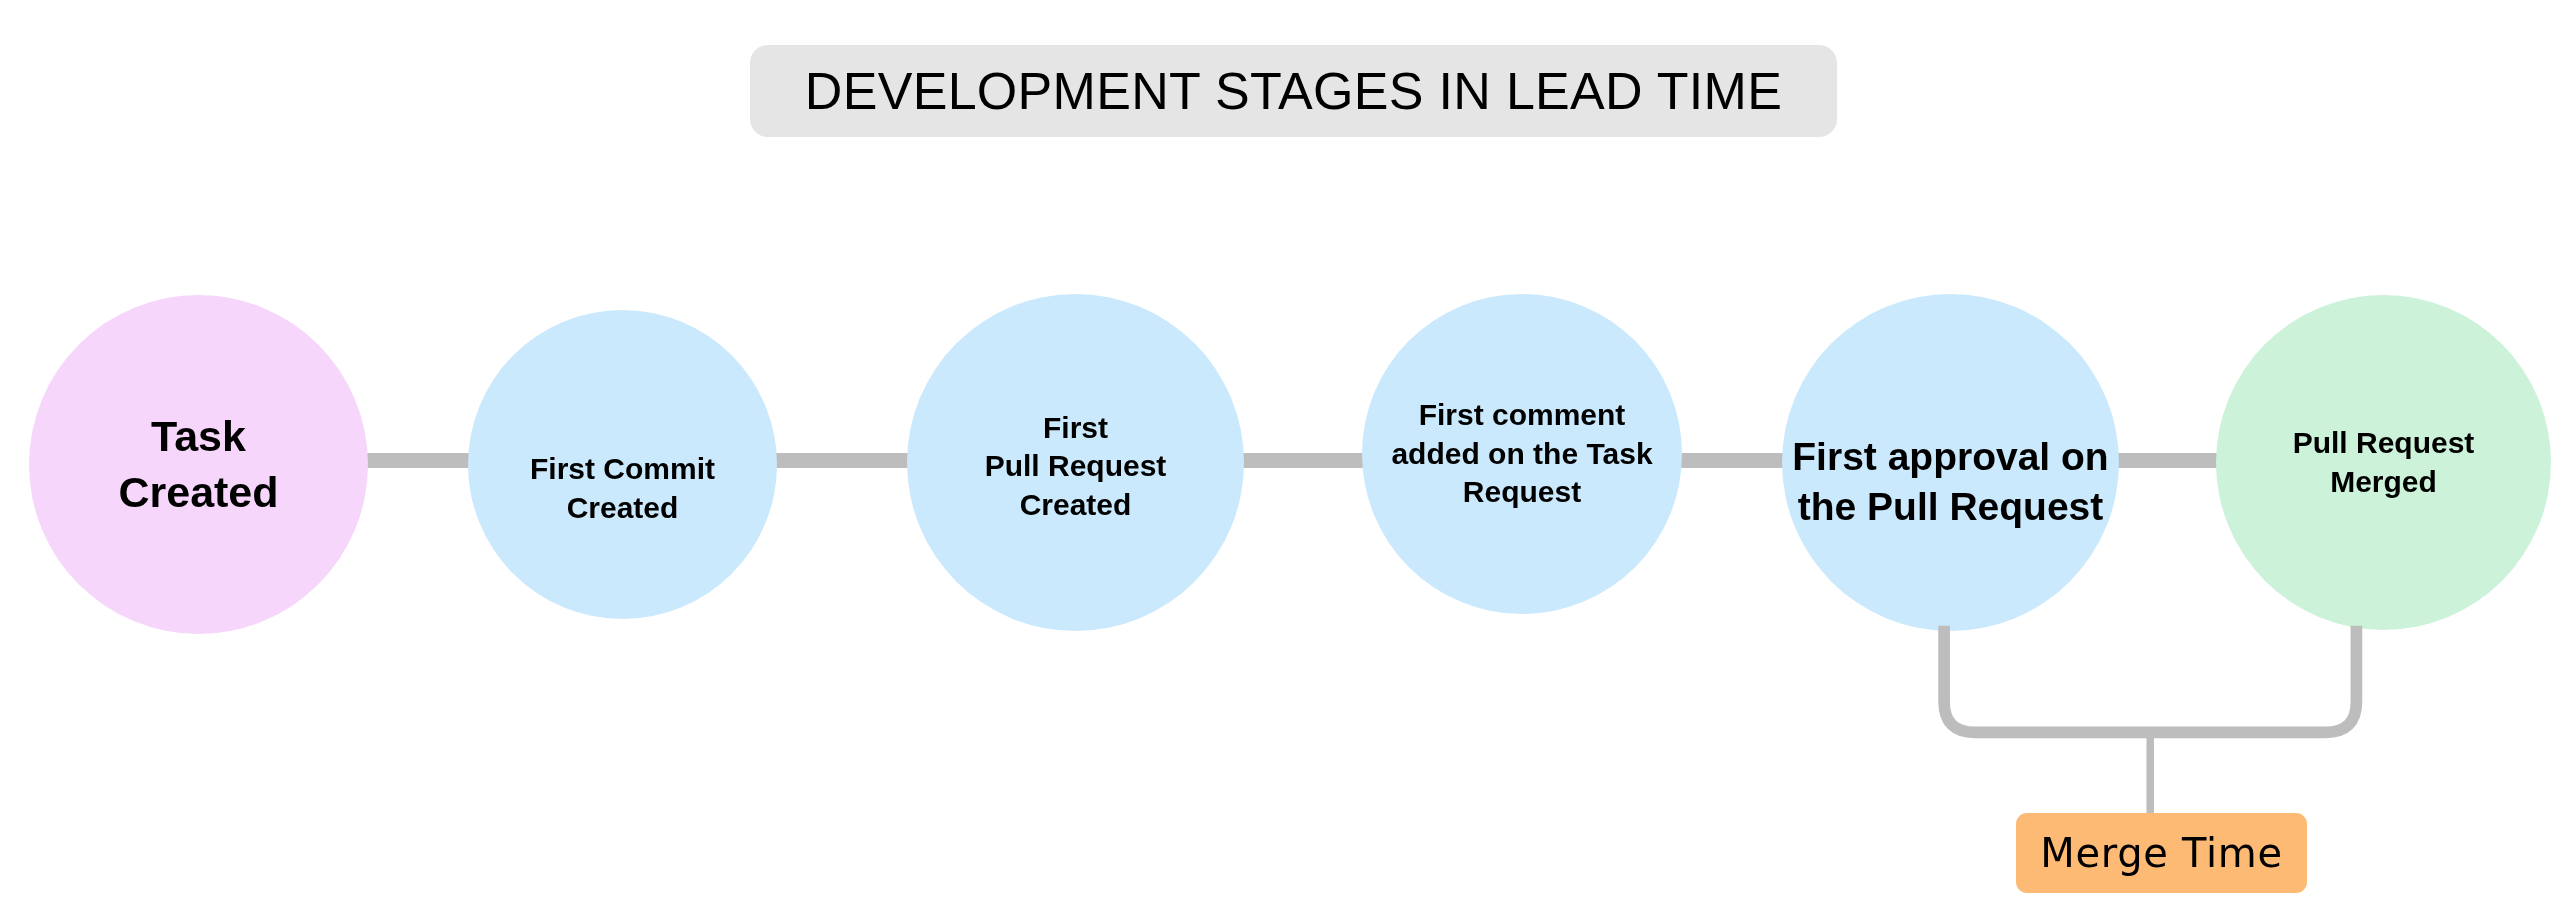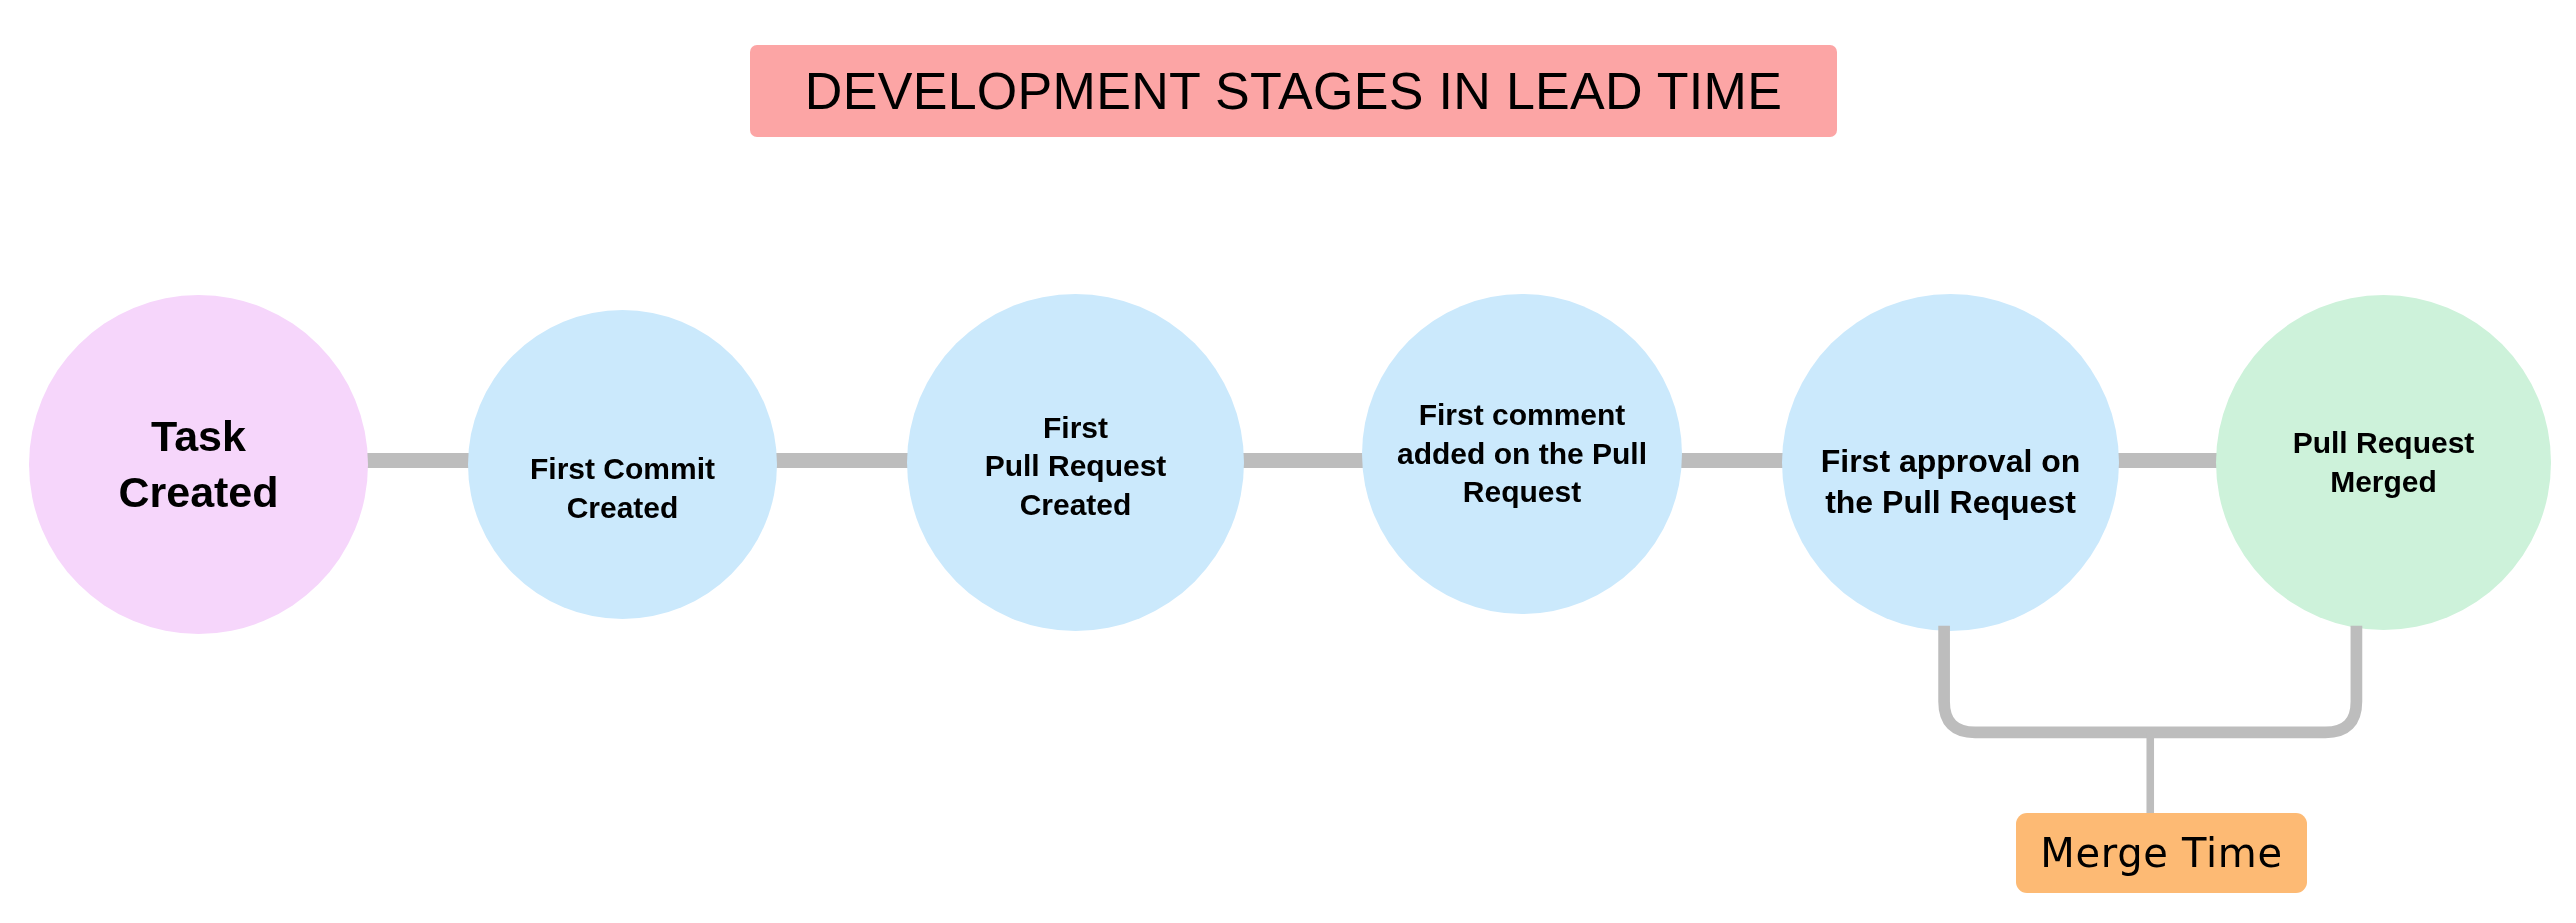--- a/index.html
+++ b/index.html
@@ -22,22 +22,22 @@
     height: 923px;
   }
 
   
   .title-banner {
     position: absolute;
     left: 750px;
     top: 45px;
     width: 1087px;
     height: 92px;
-    background: #fca5a5;
-    border-radius: 7px;
+    background: #e5e5e5;
+    border-radius: 18px;
     display: flex;
     align-items: center;
     justify-content: center;
     box-sizing: border-box;
   }
   .title-text {
     font-family: "Liberation Sans", sans-serif;
     font-size: 52px;
     font-weight: 400;
     color: #000000;
@@ -82,21 +82,21 @@
   #circle-1 { left: 468px;  top: 310px; width: 309px; height: 309px; }
   #circle-2 { left: 907px; top: 294px; width: 337px; height: 337px; }
   #circle-3 { left: 1362px; top: 294px; width: 320px; height: 320px; }
   #circle-4 { left: 1782px; top: 294px; width: 337px; height: 337px; }
   #circle-5 { left: 2216px; top: 295px; width: 335px; height: 335px; }
 
   #circle-0 .stage-label { font-size: 43px; }
   #circle-1 .stage-label { font-size: 30px; margin-top: 48px; }
   #circle-2 .stage-label { font-size: 30px; margin-top: 8px; }
   #circle-3 .stage-label { font-size: 30px; }
-  #circle-4 .stage-label { font-size: 32px; margin-top: 39px; }
+  #circle-4 .stage-label { font-size: 39px; margin-top: 39px; }
   #circle-5 .stage-label { font-size: 30px; }
 
   
   #bracket-svg {
     position: absolute;
     left: 1896px;
     top: 605px;
     width: 536px;
     height: 234px;
     overflow: visible;
@@ -151,21 +151,21 @@
   </div>
 
   <div id="circle-2" class="stage-circle c-blue">
     <span class="stage-label">First
 Pull Request
 Created</span>
   </div>
 
   <div id="circle-3" class="stage-circle c-blue">
     <span class="stage-label">First comment
-added on the Pull
+added on the Task
 Request</span>
   </div>
 
   <div id="circle-4" class="stage-circle c-blue">
     <span class="stage-label">First approval on
 the Pull Request</span>
   </div>
 
   <div id="circle-5" class="stage-circle c-green">
     <span class="stage-label">Pull Request

